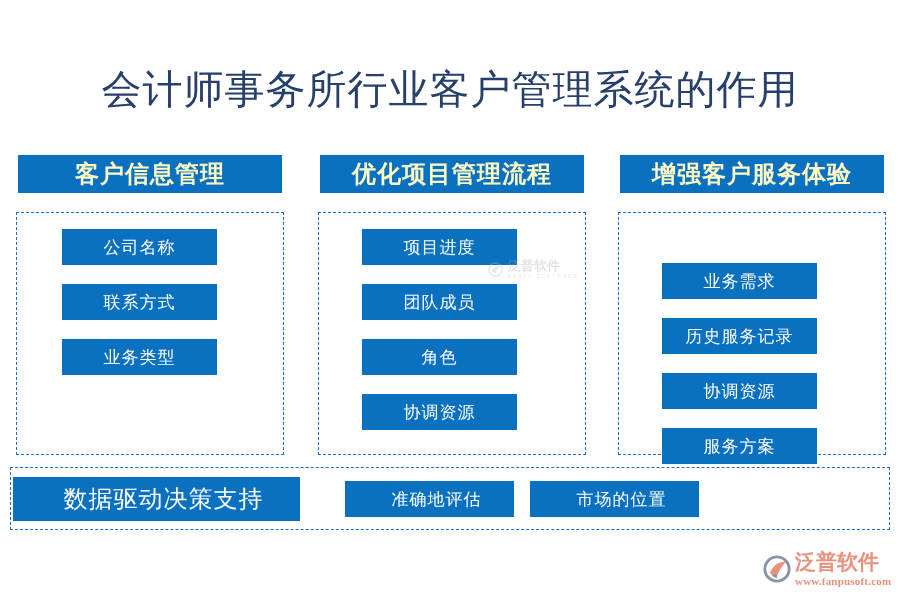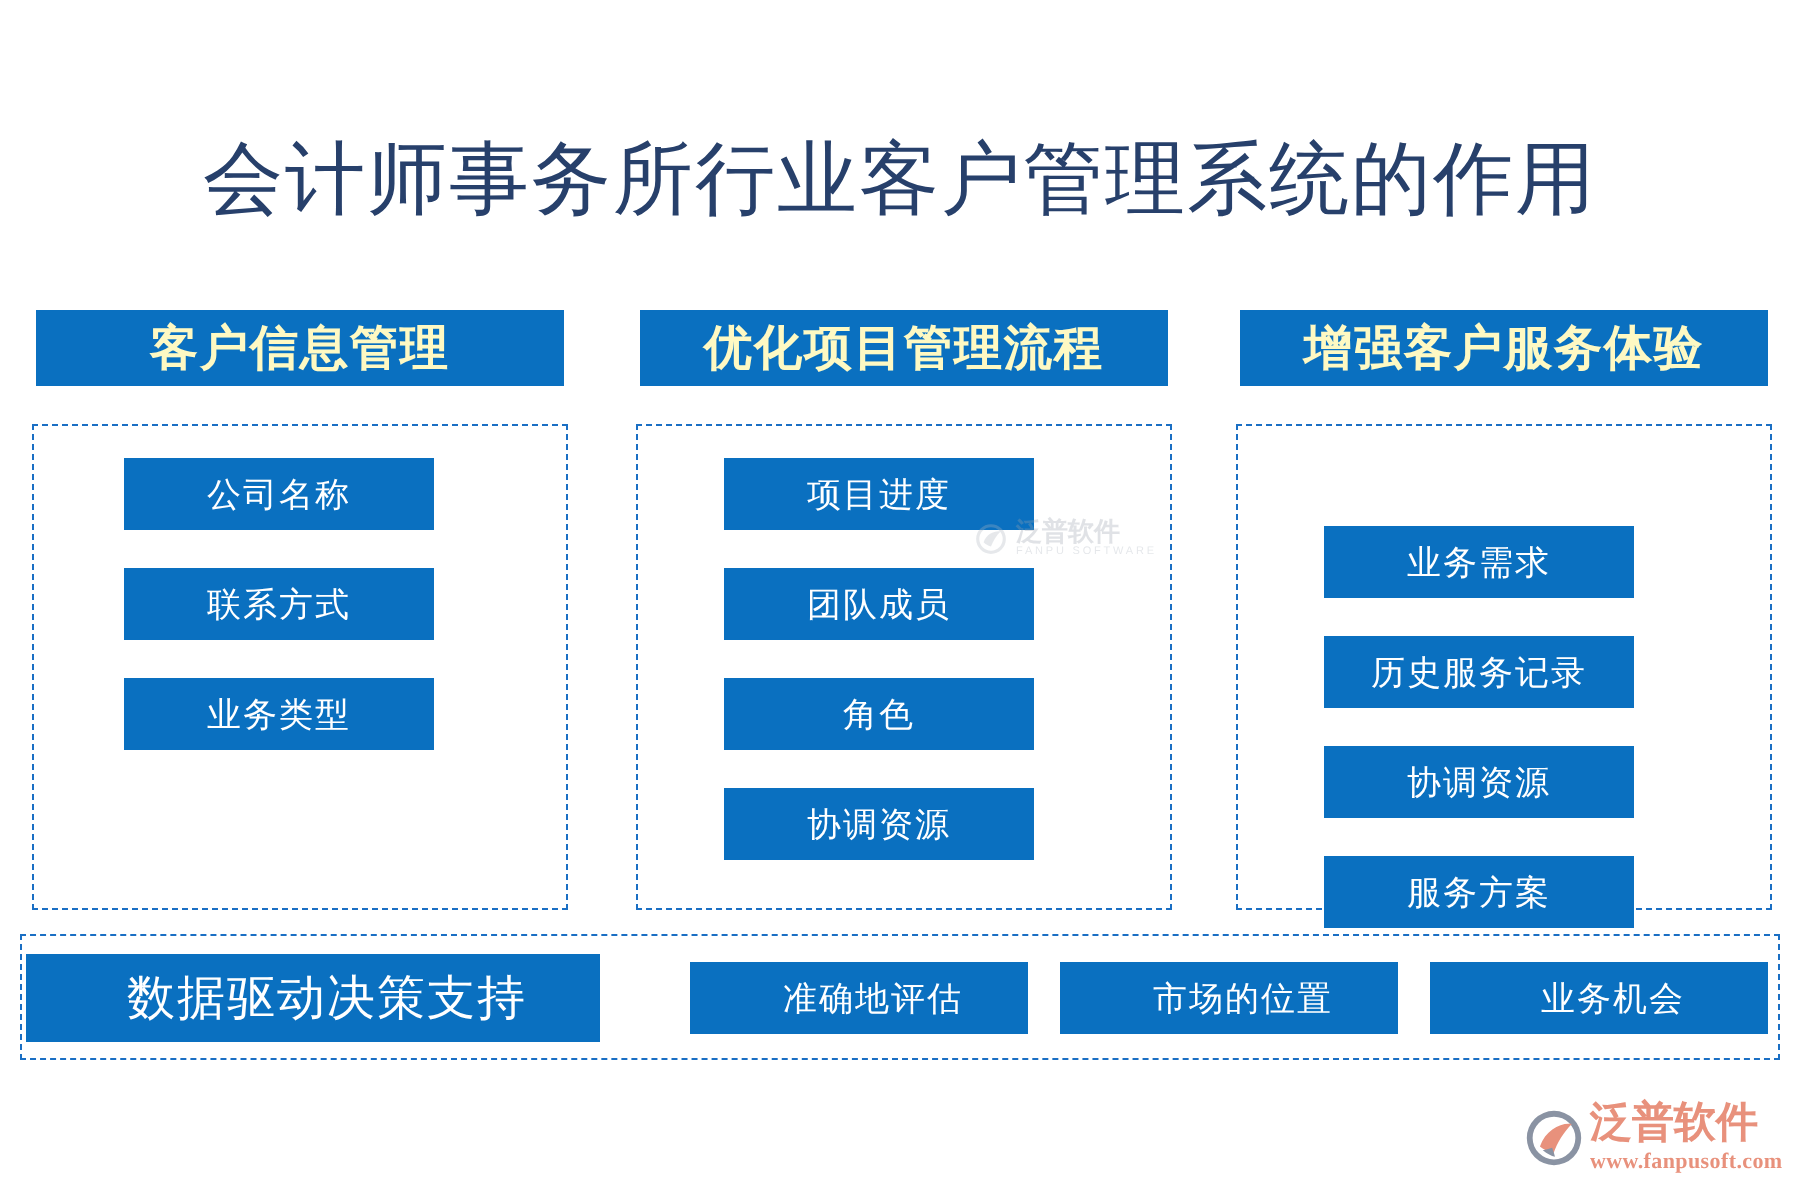--- a/index.html
+++ b/index.html
@@ -231,21 +231,20 @@
       <span class="wm-cn">泛普软件</span>
       <span class="wm-en">FANPU SOFTWARE</span>
     </div>
   </div>
 
   <div id="bottom-box"></div>
 
   <div class="bchip" id="bchip-0">数据驱动决策支持</div>
   <div class="bchip" id="bchip-1">准确地评估</div>
   <div class="bchip" id="bchip-2">市场的位置</div>
-  <div class="bchip" id="bchip-3">业务机会</div>
 
   <div id="brand-logo">
     <svg class="logo-mark" viewBox="0 0 32 32">
       <path d="M16 1.5 A14.5 14.5 0 1 0 16 30.5 A14.5 14.5 0 0 0 16 1.5 Z M16 4.6 A11.4 11.4 0 1 1 16 27.4 A11.4 11.4 0 1 1 16 4.6 Z" fill="#8a93a3"></path>
       <path d="M8.5 20.5 C11.5 11.5 20 7.5 25.5 8.5 C21 13 17.8 18.5 15.8 24 C12.8 23 10.2 22 8.5 20.5 Z" fill="#e8917c"></path>
       <path d="M10 22.5 C12.5 24.5 14.5 25.5 16.5 26 C16 24 15.5 22.5 15 21.2 C13.2 21.8 11.5 22.2 10 22.5 Z" fill="#8a93a3"></path>
     </svg>
     <div class="logo-text">
       <span class="logo-cn">泛普软件</span>
       <span class="logo-url">www.fanpusoft.com</span>

